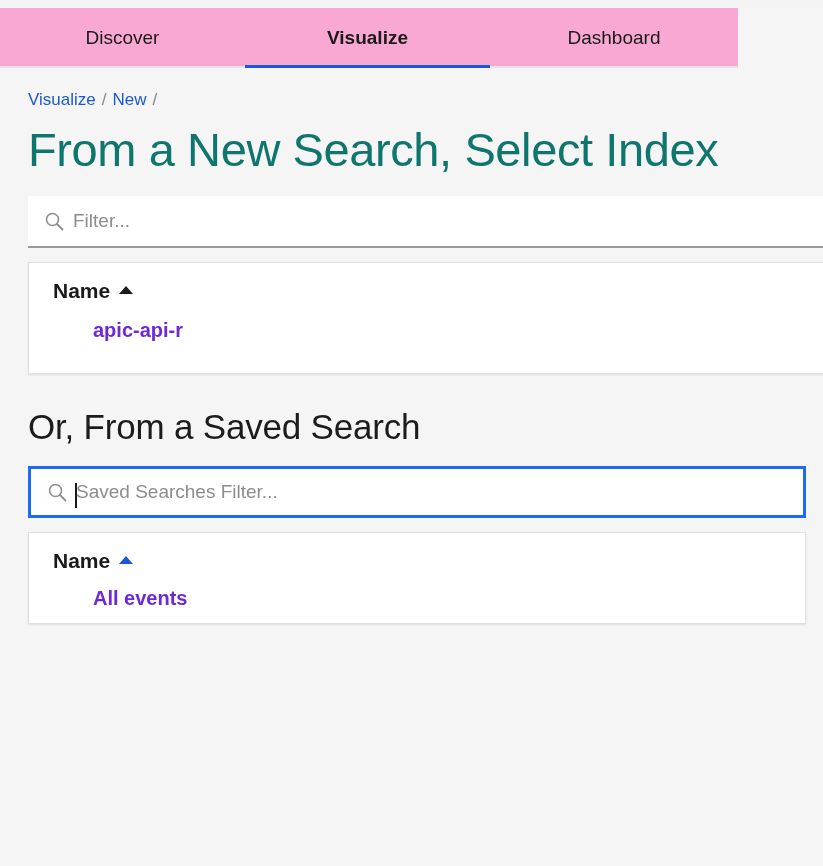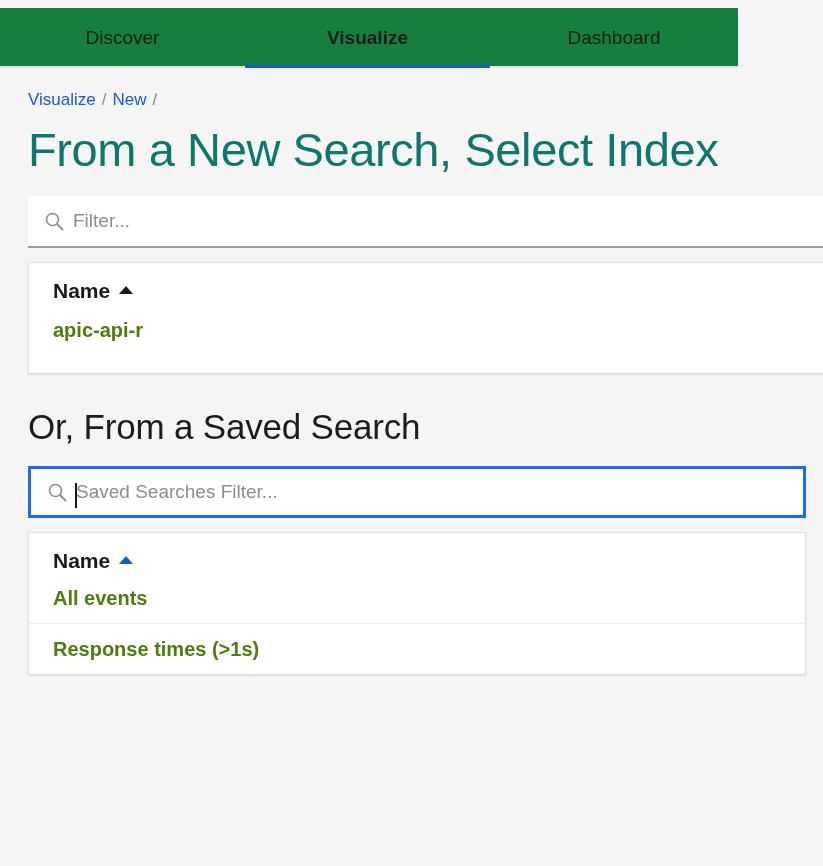--- a/index.html
+++ b/index.html
@@ -18,21 +18,21 @@
 
   
   .top-strip {
     height: 8px;
     background: #f4f4f4;
     width: 100%;
   }
   .tabbar {
     position: relative;
     height: 60px;
-    background: #15803d;
+    background: #f9a8d4;
     display: flex;
     align-items: flex-start;
     width: 738px;
     box-sizing: border-box;
   }
   .tabbar::after {
     content: "";
     position: absolute;
     left: 0;
     right: 0;
@@ -212,24 +212,25 @@
   }
 
   .row {
     padding: 14px 0 13px 24px;
     font-size: 20px;
   }
   .panel-saved .row + .row {
     border-top: 1px solid #ededed;
   }
   .row-link {
-    color: #4d7c0f;
+    color: #6d28d9;
     font-weight: bold;
     text-decoration: none;
     cursor: pointer;
+    margin-left: 40px;
   }
   .panel-index .row {
     padding-top: 16px;
   }
 </style>
 </head>
 <body>
 
 <div class="top-strip"></div>
 
@@ -280,18 +281,15 @@
   </div>
 
   <div class="panel panel-saved">
     <div class="th">
       <span>Name</span>
       <span class="sort-caret blue"></span>
     </div>
     <div class="row">
       <a class="row-link">All events</a>
     </div>
-    <div class="row">
-      <a class="row-link">Response times (&gt;1s)</a>
-    </div>
   </div>
 
 </div>
 
 </body></html>

